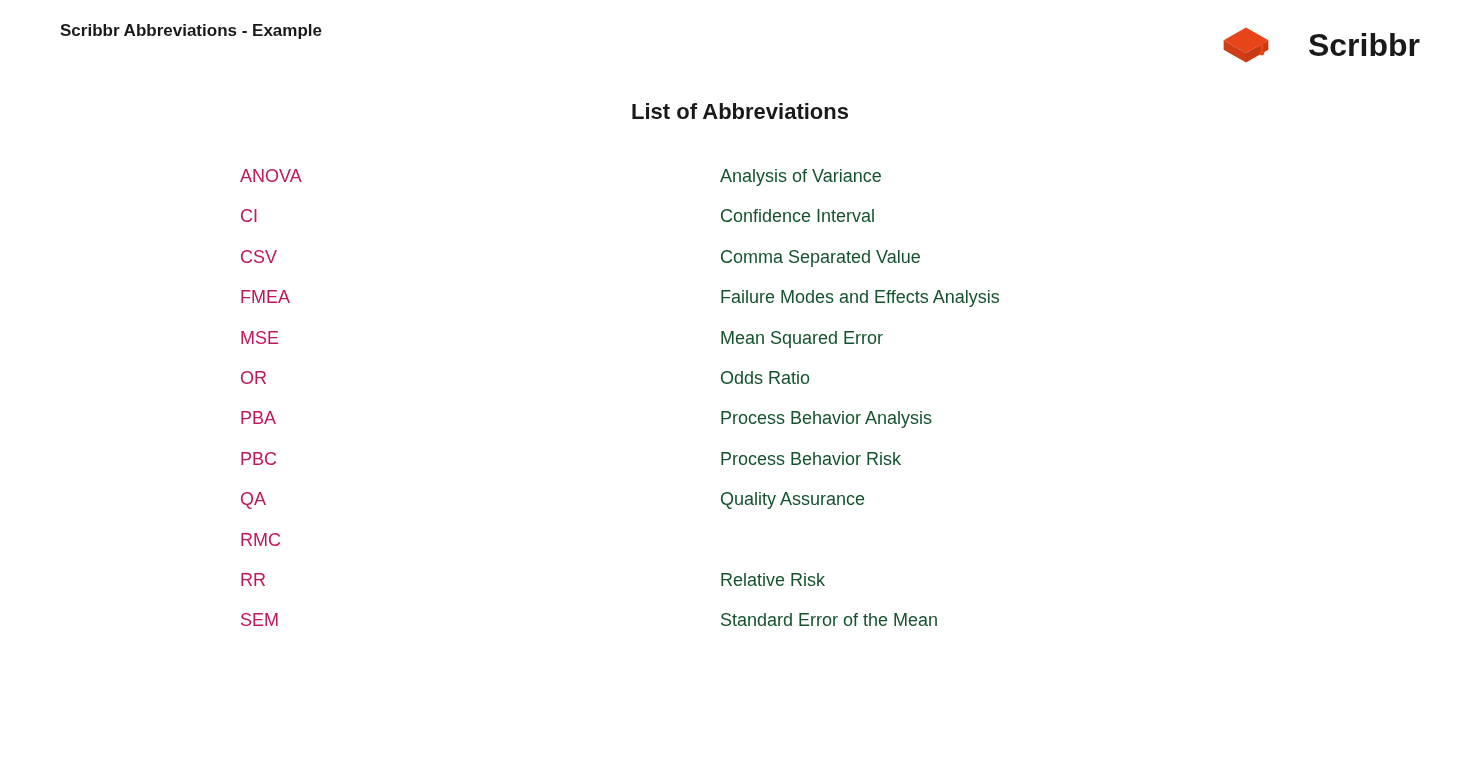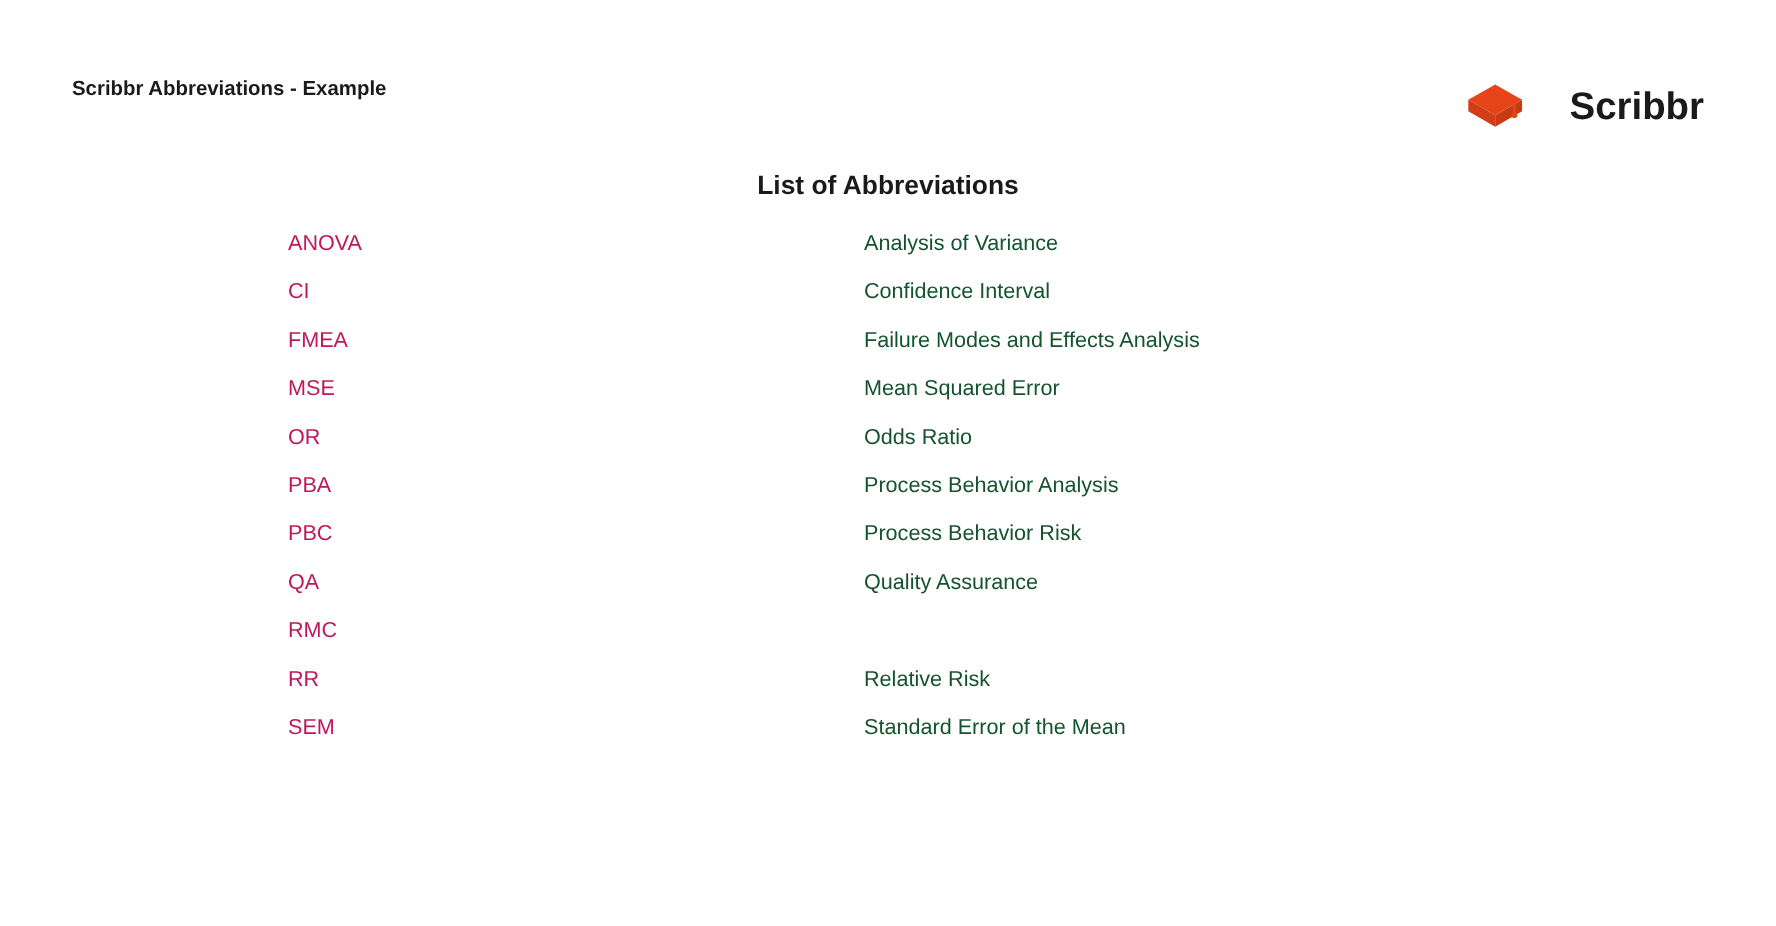--- a/index.html
+++ b/index.html
@@ -14,21 +14,21 @@
       background: #ffffff;
       font-family: Georgia, 'Times New Roman', Times, serif;
       color: #1a1a1a;
       overflow: hidden;
     }
 
     .page-container {
       width: 100%;
       height: 100%;
       position: relative;
-      padding: 64px 60px;
+      padding: 21px 60px;
     }
 
     .header {
       display: flex;
       justify-content: space-between;
       align-items: flex-start;
       margin-bottom: 30px;
     }
 
     .page-title {
@@ -62,21 +62,21 @@
       flex-direction: column;
       align-items: center;
       margin-top: 20px;
     }
 
     .list-title {
       font-size: 22px;
       font-weight: bold;
       font-family: Arial, sans-serif;
       text-align: center;
-      margin-bottom: 14px;
+      margin-bottom: 31px;
       color: #1a1a1a;
     }
 
     .abbreviations-table {
       width: 100%;
       max-width: 1000px;
     }
 
     .abbr-row {
       display: flex;
@@ -130,20 +130,24 @@
 
     <div class="abbr-row">
           <div class="abbr-term">ANOVA</div>
           <div class="abbr-definition">Analysis of Variance</div>
         </div>
         <div class="abbr-row">
           <div class="abbr-term">CI</div>
           <div class="abbr-definition">Confidence Interval</div>
         </div>
         <div class="abbr-row">
+          <div class="abbr-term">CSV</div>
+          <div class="abbr-definition">Comma Separated Value</div>
+        </div>
+        <div class="abbr-row">
           <div class="abbr-term">FMEA</div>
           <div class="abbr-definition">Failure Modes and Effects Analysis</div>
         </div>
         <div class="abbr-row">
           <div class="abbr-term">MSE</div>
           <div class="abbr-definition">Mean Squared Error</div>
         </div>
         <div class="abbr-row">
           <div class="abbr-term">OR</div>
           <div class="abbr-definition">Odds Ratio</div>

